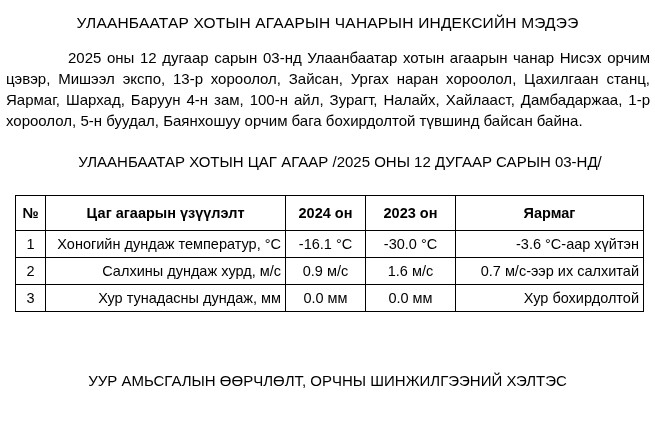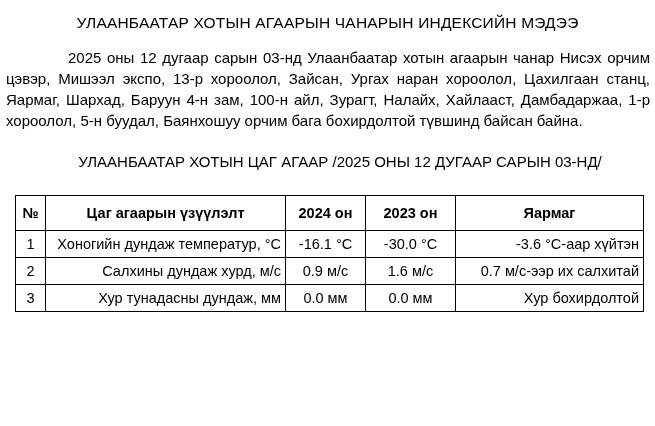--- a/index.html
+++ b/index.html
@@ -120,13 +120,14 @@
       <td>3</td>
       <td class="left">Хур тунадасны дундаж, мм</td>
       <td>0.0 мм</td>
       <td>0.0 мм</td>
       <td class="left">Хур бохирдолтой</td>
     </tr>
   </tbody>
 </table>
 
 <div class="footer">
+  <div>УУР АМЬСГАЛЫН ӨӨРЧЛӨЛТ, ОРЧНЫ ШИНЖИЛГЭЭНИЙ ХЭЛТЭС</div>
 </div>
 
 </body></html>

